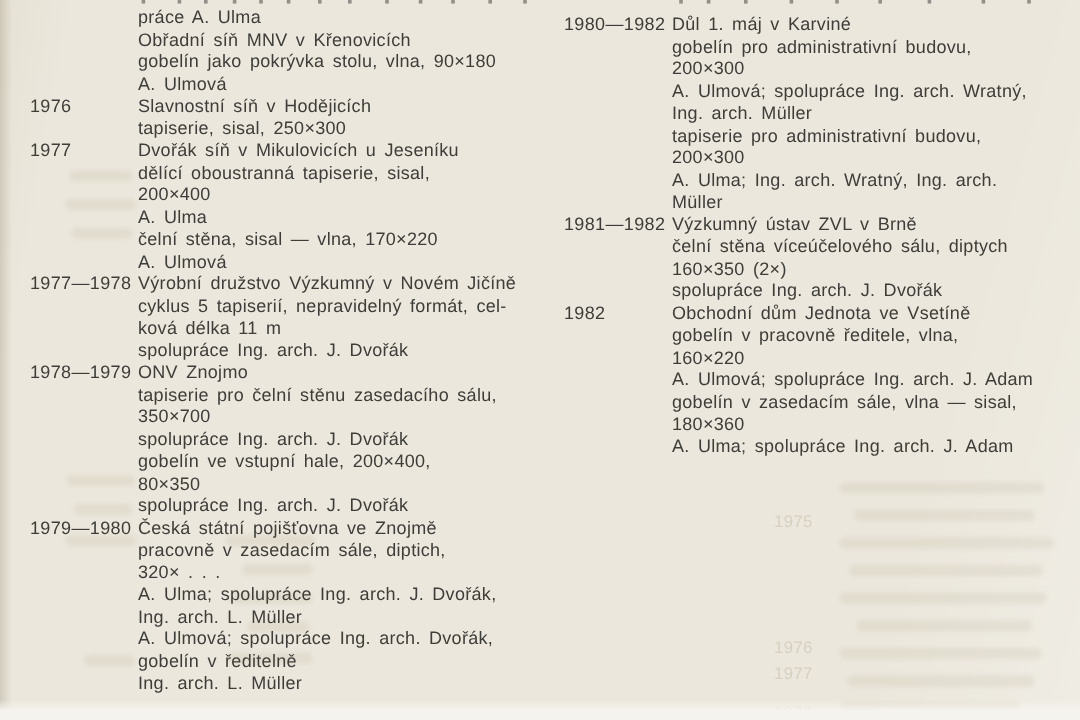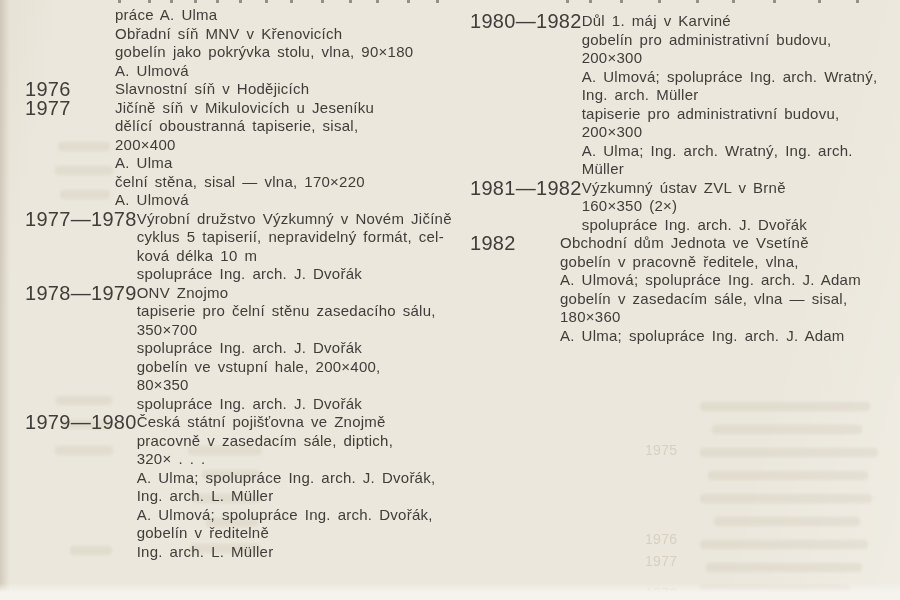--- a/index.html
+++ b/index.html
@@ -30,21 +30,21 @@
     position:absolute;left:0;top:0;bottom:0;width:10px;
     background:linear-gradient(to right, rgba(120,108,84,.22), rgba(120,108,84,0));
   }
 
   .col{position:absolute;}
   .col-left{left:25px;top:6px;width:440px;}
   .col-right{left:470px;top:12px;width:428px;}
   .entry{display:flex;align-items:flex-start;}
   .year{
     flex:0 0 90px;
-    font-size:20px;line-height:18.5px;height:18.5px;
+    font-size:15px;line-height:18.5px;height:18.5px;
     letter-spacing:.3px;white-space:nowrap;
   }
   .lines{flex:1;min-width:0;}
   .line{
     font-size:15px;line-height:18.5px;height:18.5px;
     letter-spacing:.25px;word-spacing:2.5px;white-space:nowrap;
   }
 
   
   .descenders{
@@ -56,21 +56,21 @@
       448px 0, 471px 0, 502px 0, 540px 0, 578px 0, 614px 0, 655px 0, 700px 0, 738px 0;
   }
 
   
   .ghost-year{
     position:absolute;left:645px;
     font-size:14px;letter-spacing:.3px;
     color:rgba(138,116,78,.20);
     filter:blur(.4px);
   }
-  .ghost-year:nth-of-type(1){top:426px;margin-top:16px;}
+  .ghost-year:nth-of-type(1){top:426px;}
   .ghost-year:nth-of-type(2){top:531px;}
   .ghost-year:nth-of-type(3){top:553px;}
   .ghost-year:nth-of-type(4){top:585px;}
   .ghost-blob{
     position:absolute;height:9px;border-radius:4px;
     background:rgba(150,128,92,.10);
     filter:blur(1.6px);
   }
 
   .b1 {left:58px; top:142px; width:52px;}
@@ -137,39 +137,40 @@
           <div class="line">práce A. Ulma</div>
           <div class="line">Obřadní síň MNV v Křenovicích</div>
           <div class="line">gobelín jako pokrývka stolu, vlna, 90×180</div>
           <div class="line">A. Ulmová</div>
         </div>
       </div>
       <div class="entry">
         <span class="year">1976</span>
         <div class="lines">
           <div class="line">Slavnostní síň v Hodějicích</div>
+          <div class="line">tapiserie, sisal, 250×300</div>
         </div>
       </div>
       <div class="entry">
         <span class="year">1977</span>
         <div class="lines">
-          <div class="line">Jičíně síň v Mikulovicích u Jeseníku</div>
+          <div class="line">Dvořák síň v Mikulovicích u Jeseníku</div>
           <div class="line">dělící oboustranná tapiserie, sisal,</div>
           <div class="line">200×400</div>
           <div class="line">A. Ulma</div>
           <div class="line">čelní stěna, sisal — vlna, 170×220</div>
           <div class="line">A. Ulmová</div>
         </div>
       </div>
       <div class="entry">
         <span class="year">1977—1978</span>
         <div class="lines">
           <div class="line">Výrobní družstvo Výzkumný v Novém Jičíně</div>
           <div class="line">cyklus 5 tapiserií, nepravidelný formát, cel-</div>
-          <div class="line">ková délka 10 m</div>
+          <div class="line">ková délka 11 m</div>
           <div class="line">spolupráce Ing. arch. J. Dvořák</div>
         </div>
       </div>
       <div class="entry">
         <span class="year">1978—1979</span>
         <div class="lines">
           <div class="line">ONV Znojmo</div>
           <div class="line">tapiserie pro čelní stěnu zasedacího sálu,</div>
           <div class="line">350×700</div>
           <div class="line">spolupráce Ing. arch. J. Dvořák</div>
@@ -204,29 +205,31 @@
           <div class="line">tapiserie pro administrativní budovu,</div>
           <div class="line">200×300</div>
           <div class="line">A. Ulma; Ing. arch. Wratný, Ing. arch.</div>
           <div class="line">Müller</div>
         </div>
       </div>
       <div class="entry">
         <span class="year">1981—1982</span>
         <div class="lines">
           <div class="line">Výzkumný ústav ZVL v Brně</div>
+          <div class="line">čelní stěna víceúčelového sálu, diptych</div>
           <div class="line">160×350 (2×)</div>
           <div class="line">spolupráce Ing. arch. J. Dvořák</div>
         </div>
       </div>
       <div class="entry">
         <span class="year">1982</span>
         <div class="lines">
           <div class="line">Obchodní dům Jednota ve Vsetíně</div>
           <div class="line">gobelín v pracovně ředitele, vlna,</div>
+          <div class="line">160×220</div>
           <div class="line">A. Ulmová; spolupráce Ing. arch. J. Adam</div>
           <div class="line">gobelín v zasedacím sále, vlna — sisal,</div>
           <div class="line">180×360</div>
           <div class="line">A. Ulma; spolupráce Ing. arch. J. Adam</div>
         </div>
       </div>
     </div>
 
   <div class="left-edge"></div>
   <div class="bottom-strip"></div>

